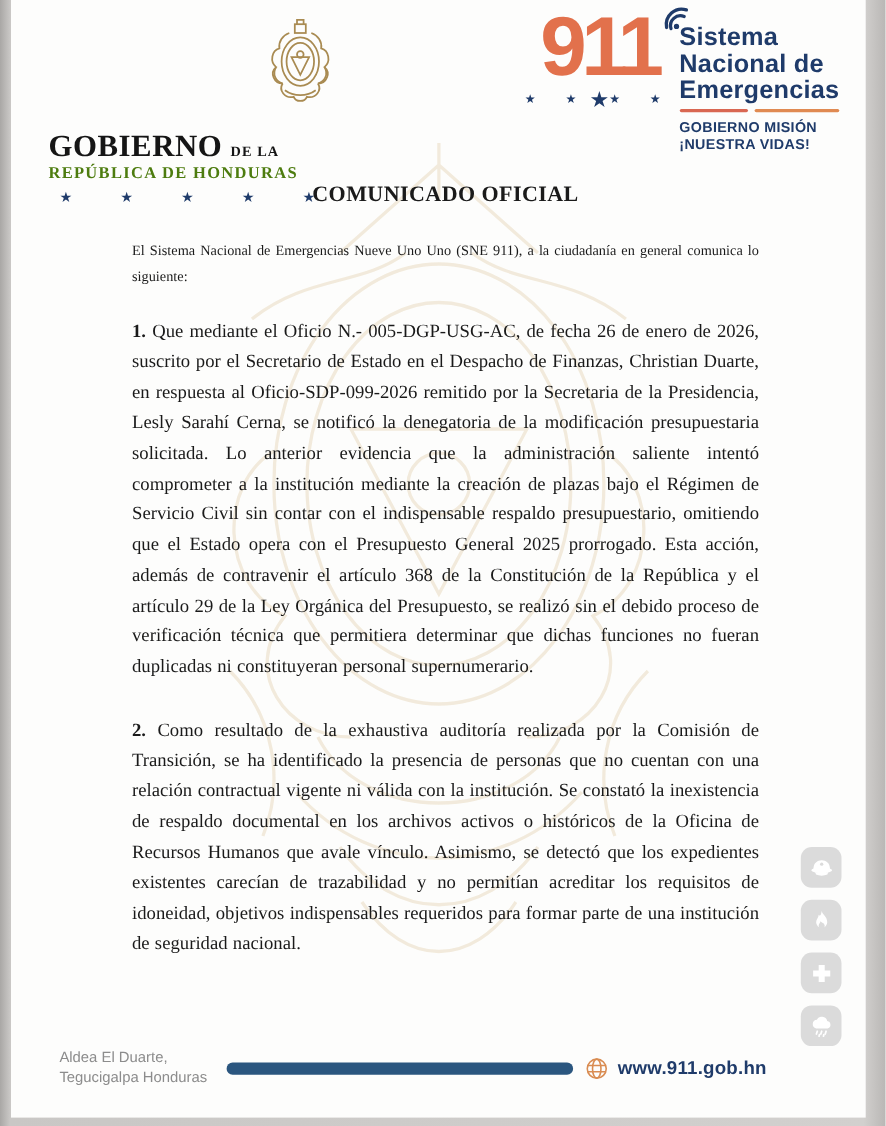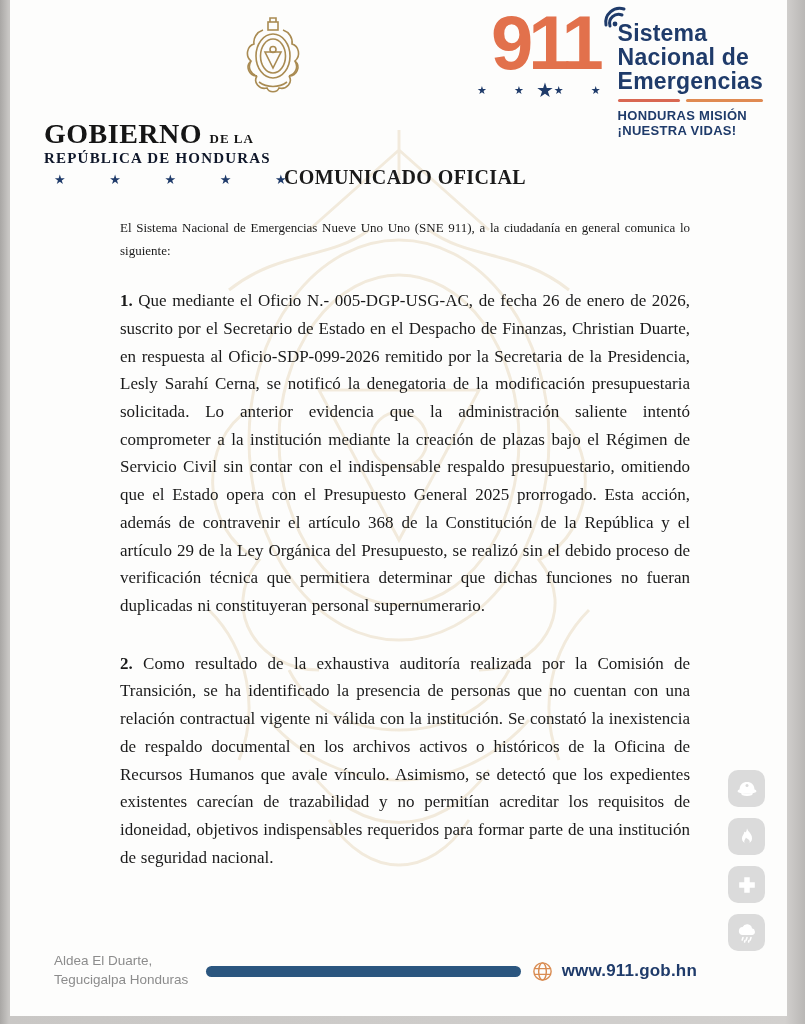--- a/index.html
+++ b/index.html
@@ -9,21 +9,21 @@
   .page { position:absolute; top:0; left:10px; right:18px; bottom:8px; background:#fdfdfc; }
 
   
   .watermark { position:absolute; top:110px; left:50%; transform:translateX(-50%); opacity:.9; pointer-events:none; }
 
   
   .gob { position:absolute; top:16px; left:34px; display:flex; align-items:flex-end; gap:10px;flex-direction:column; }
   .gob-text { padding-top:14px; }
   .gob-line1 { font-family:"Liberation Serif",serif; font-weight:bold; font-size:28px; color:#151515; letter-spacing:.5px; line-height:1; }
   .gob-line1 .dela { font-size:13px; letter-spacing:1px; }
-  .gob-line2 { font-family:"Liberation Serif",serif; font-weight:bold; font-size:15px; color:#0f172a; letter-spacing:1.2px; margin-top:2px; }
+  .gob-line2 { font-family:"Liberation Serif",serif; font-weight:bold; font-size:15px; color:#4d7c0f; letter-spacing:1.2px; margin-top:2px; }
   .gob-stars { color:#1f3b6a; font-size:13px; letter-spacing:20px; text-align:center; margin-top:5px; padding-left:10px; white-space:nowrap; }
 
   
   .sne { position:absolute; top:6px; right:24px; display:flex; }
   .sne-left { position:relative; text-align:center; padding-right:2px; }
   .n911 { font-weight:bold; font-size:76px; line-height:.98; color:#e2714c; letter-spacing:-5px; }
   .signal { position:absolute; top:-3px; right:-16px; }
   .sne-stars { display:flex; align-items:center; justify-content:space-between; color:#1f3b6a; margin-top:-2px; padding:0 3px; }
   .sne-stars .sm { font-size:11px; letter-spacing:12px; }
   .sne-stars .lg { font-size:20px; }
@@ -120,21 +120,21 @@
       <div class="sne-name">
         <div>Sistema</div>
         <div>Nacional de</div>
         <div>Emergencias</div>
       </div>
       <div class="sne-underline">
         <div class="seg1"></div>
           <div class="seg2"></div>
       </div>
       <div class="sne-mission">
-        <div>HONDURAS MISIÓN</div>
+        <div>GOBIERNO MISIÓN</div>
         <div>¡NUESTRA VIDAS!</div>
       </div>
     </div>
   </div>
 
   <div class="doc-body">
     <div class="title">COMUNICADO OFICIAL</div>
     <div class="intro">El Sistema Nacional de Emergencias Nueve Uno Uno (SNE 911), a la ciudadanía en general comunica lo siguiente:</div>
 
     <div class="para">

